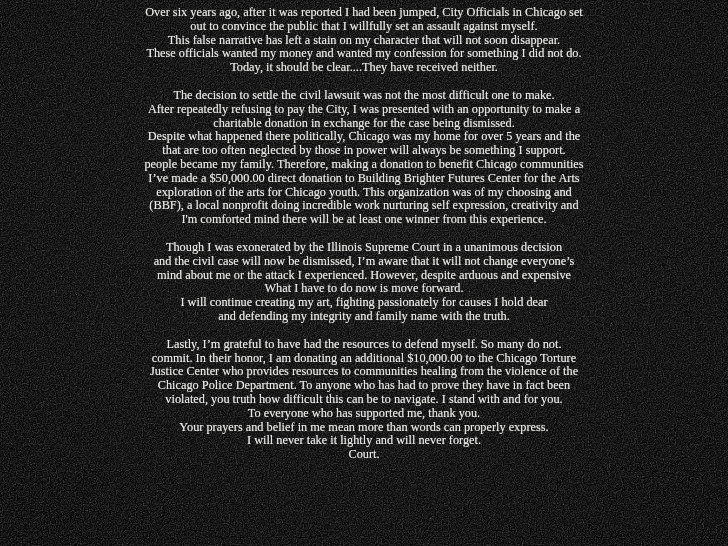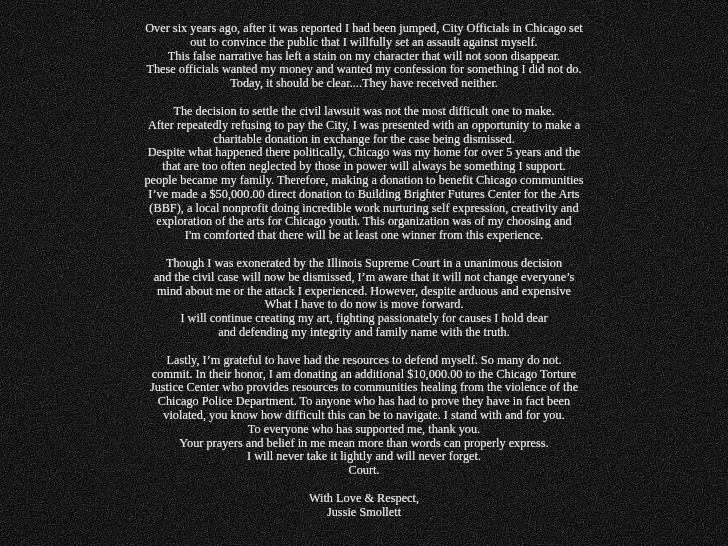--- a/index.html
+++ b/index.html
@@ -18,21 +18,21 @@
     height: 546px;
     background: radial-gradient(ellipse at 50% 42%, #0d0d0d 0%, #090909 62%, #060606 100%);
   }
   .noise-layer {
     position: absolute;
     inset: 0;
     pointer-events: none;
   }
   .statement {
     position: absolute;
-    top: 22px;
+    top: 6px;
     left: 50%;
     transform: translateX(-50%);
     width: 690px;
     text-align: center;
     font-family: "Liberation Serif", serif;
     font-size: 12.3px;
     line-height: 13.8px;
     color: #e9e9e7;
     text-shadow: 0 0 0.7px rgba(235, 235, 233, 0.55);
   }
@@ -69,42 +69,38 @@
         <div class="line">Today, it should be clear....They have received neither.</div>
       </div>
       <div class="para">
         <div class="line">The decision to settle the civil lawsuit was not the most difficult one to make.</div>
         <div class="line">After repeatedly refusing to pay the City, I was presented with an opportunity to make a</div>
         <div class="line">charitable donation in exchange for the case being dismissed.</div>
         <div class="line">Despite what happened there politically, Chicago was my home for over 5 years and the</div>
         <div class="line">that are too often neglected by those in power will always be something I support.</div>
         <div class="line">people became my family. Therefore, making a donation to benefit Chicago communities</div>
         <div class="line">I’ve made a $50,000.00 direct donation to Building Brighter Futures Center for the Arts</div>
+        <div class="line">exploration of the arts for Chicago youth. This organization was of my choosing and</div>
         <div class="line">(BBF), a local nonprofit doing incredible work nurturing self expression, creativity and</div>
-        <div class="line">exploration of the arts for Chicago youth. This organization was of my choosing and</div>
-        <div class="line">I'm comforted that there will be at least one winner from this experience.</div>
+        <div class="line">I'm comforted mind there will be at least one winner from this experience.</div>
       </div>
       <div class="para">
         <div class="line">Though I was exonerated by the Illinois Supreme Court in a unanimous decision</div>
         <div class="line">and the civil case will now be dismissed, I’m aware that it will not change everyone’s</div>
         <div class="line">mind about me or the attack I experienced. However, despite arduous and expensive</div>
         <div class="line">What I have to do now is move forward.</div>
         <div class="line">I will continue creating my art, fighting passionately for causes I hold dear</div>
         <div class="line">and defending my integrity and family name with the truth.</div>
       </div>
       <div class="para">
         <div class="line">Lastly, I’m grateful to have had the resources to defend myself. So many do not.</div>
         <div class="line">commit. In their honor, I am donating an additional $10,000.00 to the Chicago Torture</div>
         <div class="line">Justice Center who provides resources to communities healing from the violence of the</div>
         <div class="line">Chicago Police Department. To anyone who has had to prove they have in fact been</div>
-        <div class="line">violated, you know how difficult this can be to navigate. I stand with and for you.</div>
+        <div class="line">violated, you truth how difficult this can be to navigate. I stand with and for you.</div>
         <div class="line">To everyone who has supported me, thank you.</div>
         <div class="line">Your prayers and belief in me mean more than words can properly express.</div>
         <div class="line">I will never take it lightly and will never forget.</div>
         <div class="line">Court.</div>
       </div>
-      <div class="signature">
-      <div class="line">With Love &amp; Respect,</div>
-      <div class="line">Jussie Smollett</div>
-    </div>
   </div>
 
 </div>
 
 </body></html>

